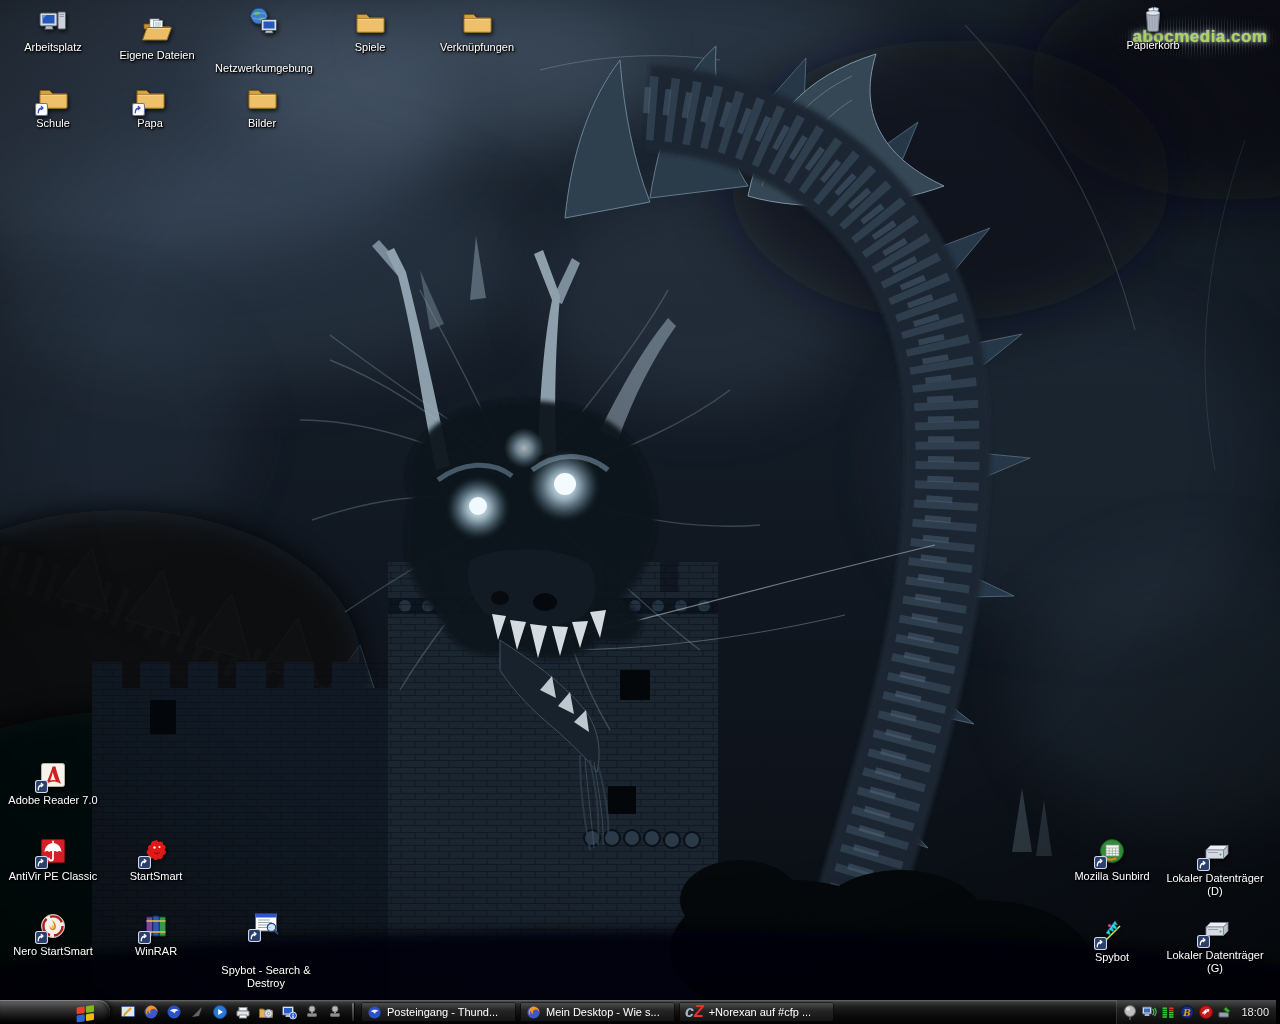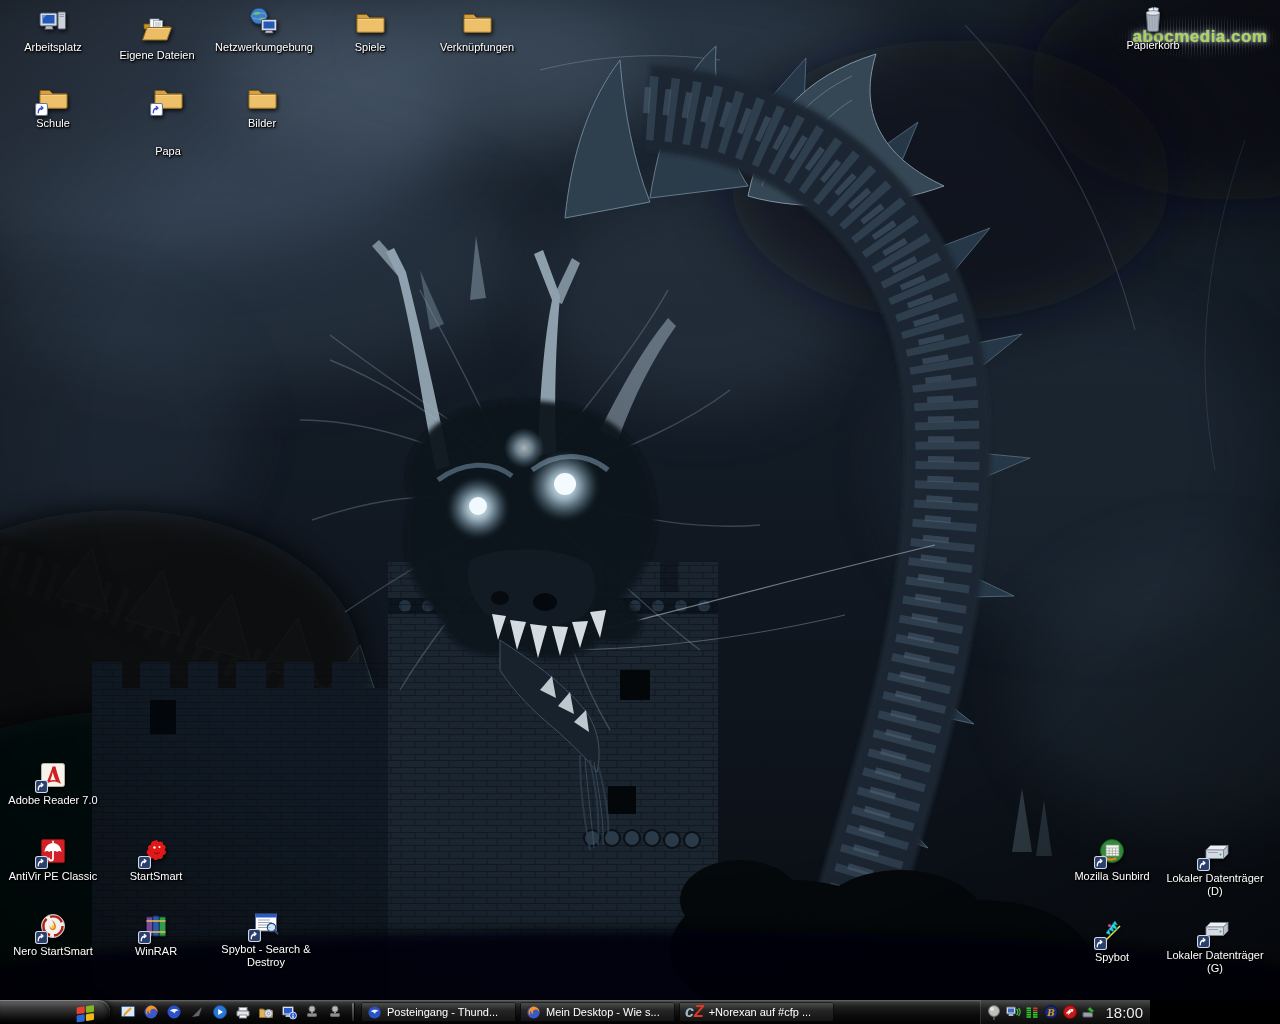--- a/index.html
+++ b/index.html
@@ -13,31 +13,31 @@
       display:flex;align-items:center;justify-content:center;pointer-events:none;}
   .wm .streaks{position:absolute;inset:0;
       background:repeating-linear-gradient(90deg,rgba(205,220,230,.16) 0 1px,transparent 1px 3px);
       -webkit-mask-image:radial-gradient(closest-side,#000 40%,transparent 100%);
       mask-image:radial-gradient(closest-side,#000 40%,transparent 100%);}
   .wm .wmtext{position:relative;font-size:17px;font-weight:bold;letter-spacing:.5px;color:#bef264;
       opacity:.88;text-shadow:0 0 7px rgba(225,240,250,.9),0 0 2px #fff,0 1px 2px #000;}
 
   
   .dicon{position:absolute;width:100px;display:flex;flex-direction:column;align-items:center;cursor:default;}
-  .dicon.w106{width:106px;}
+  .dicon.w106{width:106px;gap:21px;}
   .dicon.w110{width:110px;}
   .glyph{width:36px;height:36px;position:relative;filter:drop-shadow(1px 2px 2px rgba(0,0,0,.75));}
   .glyph svg.main{position:absolute;left:2px;top:2px;width:32px;height:32px;}
   .glyph svg.sc{position:absolute;left:0;bottom:0;width:13px;height:13px;}
   .lbl{margin-top:1px;font-size:11px;line-height:13px;color:#fff;text-align:center;
        text-shadow:1px 1px 1px rgba(0,0,0,.95),0 0 3px rgba(0,0,0,.9),1px 2px 3px rgba(0,0,0,.8);}
   .lbl span{display:block;}
 
   
-  .taskbar{position:absolute;left:0;bottom:0;width:1150px;height:24px;box-sizing:border-box;
+  .taskbar{position:absolute;left:0;bottom:0;width:1276px;height:24px;box-sizing:border-box;
       background:linear-gradient(to bottom,#6b6b6b 0,#3a3a3a 2px,#1d1d1d 7px,#0a0a0a 16px,#020202 24px);
       display:flex;align-items:center;}
   .start{flex:0 0 auto;width:110px;height:24px;border-radius:0 12px 12px 0;box-sizing:border-box;
       background:linear-gradient(to bottom,#707070 0,#3c3c3c 30%,#101010 75%,#000 100%);
       box-shadow:inset 0 1px 0 rgba(255,255,255,.28),inset -3px 0 4px rgba(0,0,0,.55),2px 0 5px rgba(0,0,0,.7);
       display:flex;align-items:center;justify-content:flex-end;padding-right:13px;cursor:pointer;}
   .ql{display:flex;align-items:center;gap:6px;padding:0 6px 0 9px;}
   .qi{width:17px;height:17px;display:flex;align-items:center;justify-content:center;cursor:pointer;}
   .qi svg{width:16px;height:16px;}
   .sep{width:2px;height:18px;margin:0 3px;border-radius:1px;
@@ -51,21 +51,21 @@
   .task svg{flex:0 0 auto;width:15px;height:15px;}
   .tlabel{overflow:hidden;text-overflow:ellipsis;}
   .czwrap{flex:0 0 auto;font-weight:bold;font-size:16px;font-style:italic;letter-spacing:0;}
   .czc{color:#9fb6c8;}
   .czz{color:#e03826;}
   .tray{flex:0 0 auto;display:flex;align-items:center;gap:3px;height:24px;padding:0 7px 0 6px;
       background:linear-gradient(to bottom,#4a4a4a 0,#222 35%,#0a0a0a 100%);
       box-shadow:inset 1px 0 0 rgba(255,255,255,.12);}
   .ti{width:16px;height:16px;display:flex;cursor:pointer;}
   .ti svg{width:16px;height:16px;}
-  .clock{color:#ececec;font-size:15px;margin-left:5px;cursor:default;text-shadow:0 1px 1px #000;}
+  .clock{color:#ececec;font-size:11px;margin-left:5px;cursor:default;text-shadow:0 1px 1px #000;}
 </style>
 </head>
 <body>
 
 <div class="screen">
 
   <div class="wall">
     <svg viewBox="0 0 1280 1000" width="1280" height="1000" preserveAspectRatio="none">
       <defs>
         <linearGradient id="sky" x1="0" y1="0" x2="0" y2="1">
@@ -361,21 +361,21 @@
     <svg class="sc" viewBox="0 0 12 12">
       <rect x=".5" y=".5" width="11" height="11" rx="1.5" fill="#ffffff" stroke="#6a7690"></rect>
       <path d="M3 9 C3 5.5 5 4.6 7.4 4.6 M7.4 4.6 L5.8 3.1 M7.4 4.6 L5.8 6.1" stroke="#3a4ad0" stroke-width="1.2" fill="none" stroke-linecap="round"></path>
     </svg>
       </div>
     <div class="lbl">
         <span>Schule</span>
       </div>
   </div>
 
-  <div class="dicon" style="left:118px;top:80px;gap:28px;">
+  <div class="dicon" style="left:100px;top:80px;">
     <div class="glyph">
         <svg class="main" viewBox="0 0 32 32">
       <path d="M3 8.5 h9.5 l3 3 H29 a1 1 0 0 1 1 1 V25 a1.2 1.2 0 0 1 -1.2 1.2 H4.2 A1.2 1.2 0 0 1 3 25 Z" fill="#d99e3f" stroke="#7a5818"></path>
       <path d="M3 12.5 H30 V25 a1.2 1.2 0 0 1 -1.2 1.2 H4.2 A1.2 1.2 0 0 1 3 25 Z" fill="#efc06a" stroke="#8a6a20" stroke-width=".8"></path>
       <path d="M3.8 13.3 H29.2" stroke="#f8daa0" opacity=".8"></path>
     </svg>
     <svg class="sc" viewBox="0 0 12 12">
       <rect x=".5" y=".5" width="11" height="11" rx="1.5" fill="#ffffff" stroke="#6a7690"></rect>
       <path d="M3 9 C3 5.5 5 4.6 7.4 4.6 M7.4 4.6 L5.8 3.1 M7.4 4.6 L5.8 6.1" stroke="#3a4ad0" stroke-width="1.2" fill="none" stroke-linecap="round"></path>
     </svg>

